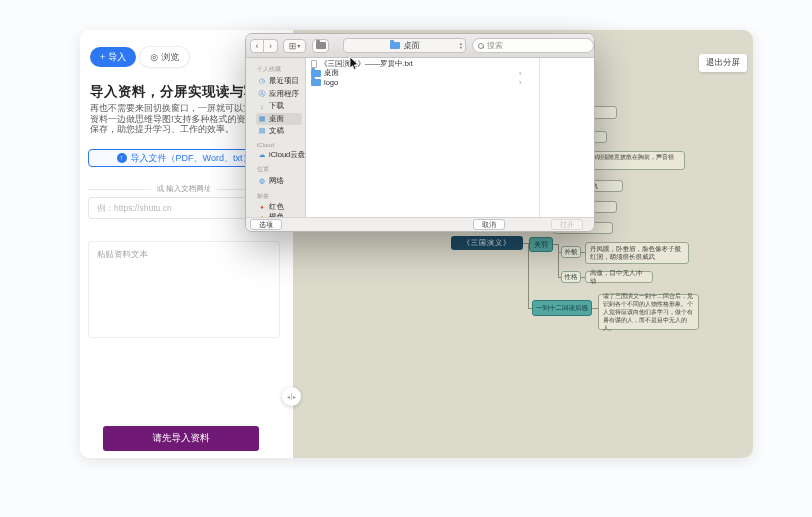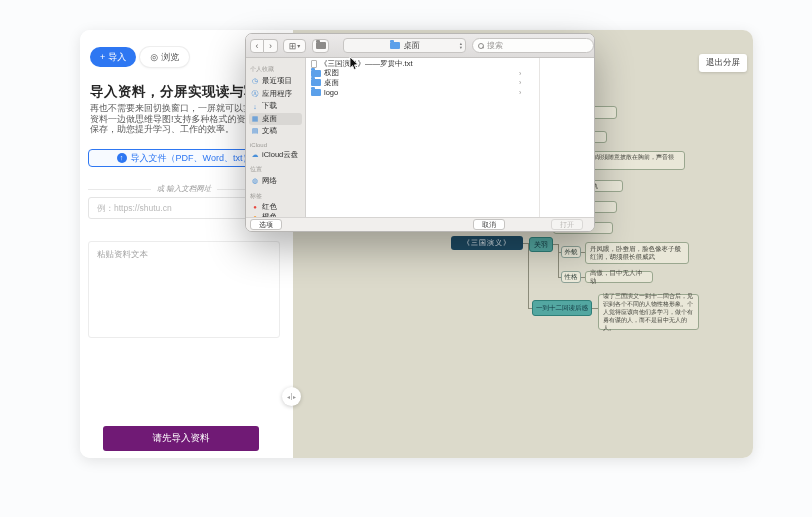--- a/index.html
+++ b/index.html
@@ -26,21 +26,21 @@
               letter-spacing:.5px; white-space:nowrap; }
   .lp-desc { position:absolute; left:10px; top:73px; width:198px; font-size:9px; line-height:10.5px; color:#5a5a5a; }
 
   .import-file-btn { position:absolute; left:8px; top:119px; width:192px; height:18px;
         border:1px solid #2e77f2; background:#f7faff; border-radius:4px; color:#2e77f2;
         font-size:9px; display:flex; align-items:center; justify-content:center; gap:4px; }
   .up-circle { width:10px; height:10px; border-radius:50%; background:#2e77f2; color:#fff;
         font-size:7px; line-height:10px; text-align:center; display:inline-block; }
 
   .divider { position:absolute; left:8px; width:192px; display:flex; align-items:center; gap:6px;
-             color:#9a9a9a; font-size:7.5px; white-space:nowrap;font-style:italic; }
+             color:#9a9a9a; font-size:7.5px; white-space:nowrap; }
   .divider::before, .divider::after { content:""; flex:1; border-top:1px solid #e9e9e9; }
 
   .url-input { position:absolute; left:8px; top:167px; width:192px; height:22px; border:1px solid #e4e4e4;
         border-radius:3px; font-size:8.5px; color:#444; padding:0 8px; outline:none; }
   .url-input::placeholder { color:#b9b9b9; }
 
   .paste-area { position:absolute; left:8px; top:211px; width:192px; height:97px; border:1px solid #ececec;
         border-radius:3px; font-size:8.5px; color:#444; padding:7px 8px; resize:none; outline:none;
         font-family:"Liberation Sans", sans-serif; }
   .paste-area::placeholder { color:#a6a6a6; }
@@ -90,21 +90,21 @@
   .path-control { margin-left:14px; width:128px; height:15px; background:#f6f5f4; border:1px solid #c7c5c3;
         border-radius:4px; display:flex; align-items:center; justify-content:center; gap:4px; font-size:8px; color:#333; position:relative; }
   .stepper { position:absolute; right:3px; display:flex; flex-direction:column; line-height:4px; font-size:4.5px; color:#777; }
   .search-field { margin-left:6px; width:127px; height:15px; background:#fdfdfc; border:1px solid #c7c5c3;
         border-radius:8px; display:flex; align-items:center; padding:4px 5px; gap:3px; color:#9b9997; font-size:8px; }
   .mag { width:6px; height:6px; position:relative; flex:0 0 auto; }
   .mag::before { content:""; position:absolute; left:0; top:0; width:4px; height:4px; border:1px solid #8f8d8b; border-radius:50%; }
   .mag::after { content:""; position:absolute; left:4px; top:4px; width:2px; height:1px; background:#8f8d8b; transform:rotate(45deg); }
 
   .dlg-body { position:absolute; left:0; top:24px; right:0; bottom:14px; display:flex; border-radius:0 0 0 0; overflow:hidden; }
-  .dlg-sidebar { width:60px; background:#eae8e5; border-right:1px solid #d2d0ce; padding:3px 3px 0 3px; }
+  .dlg-sidebar { width:60px; background:#eae8e5; border-right:1px solid #d2d0ce; padding:3px 3px 0 10px; }
   .sec-label { font-size:6px; color:#9c9a96; margin:4px 0 1px 1px; white-space:nowrap; }
   .side-item { height:12.5px; display:flex; align-items:center; gap:3px; font-size:7.5px; color:#2d2d2d;
         border-radius:3px; padding-left:2px; white-space:nowrap; }
   .side-item.sel { background:#d9d7d4; }
   .side-item .sic { width:8px; font-size:7px; color:#4a90d9; text-align:center; flex:0 0 auto; }
   .side-item.tag { height:10px; }
   .side-item .dot { font-size:6px; width:8px; text-align:center; flex:0 0 auto; }
 
   .dlg-files { flex:1; background:#fff; position:relative; padding-top:1px; }
   .file-row { height:9.5px; display:flex; align-items:center; gap:3px; padding-left:5px; font-size:7.5px; color:#2d2d2d; position:relative; white-space:nowrap; }
@@ -279,25 +279,20 @@
 
       </div>
 
       <div class="dlg-files">
         <div class="file-row">
           <span class="doc-icon"></span>
           <span>《三国演义》——罗贯中.txt</span>
         </div>
         <div class="file-row">
           <span class="mini-folder"></span>
-          <span>权图</span>
-          <span class="arrow">›</span>
-        </div>
-        <div class="file-row">
-          <span class="mini-folder"></span>
           <span>桌面</span>
           <span class="arrow">›</span>
         </div>
         <div class="file-row">
           <span class="mini-folder"></span>
           <span>logo</span>
           <span class="arrow">›</span>
         </div>
         <div class="col-divider"></div>
       </div>

